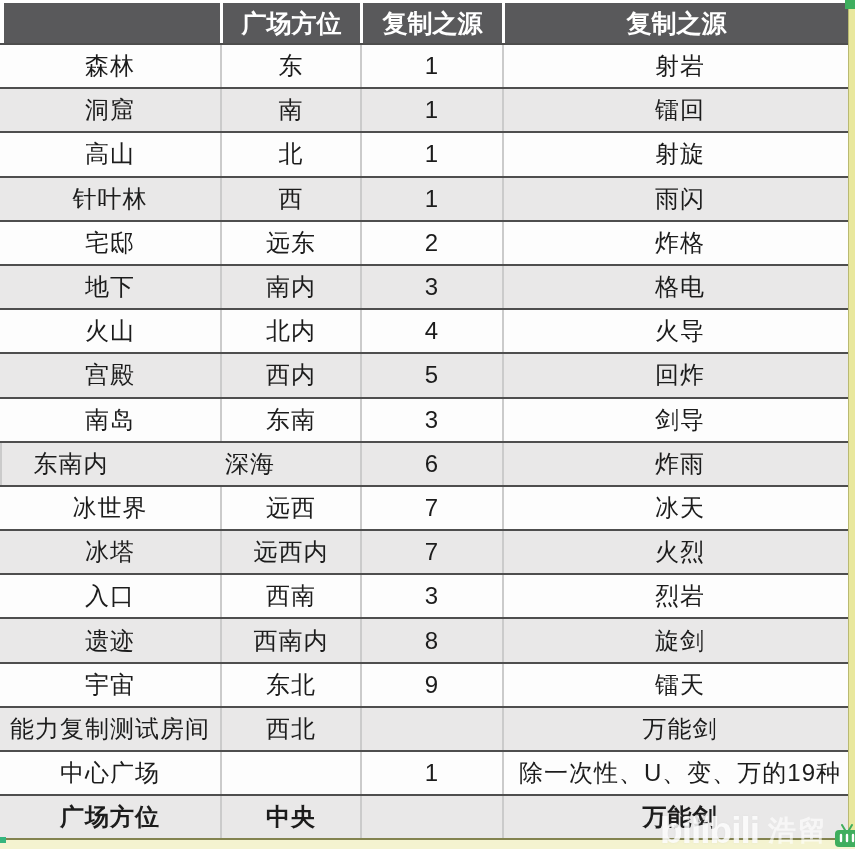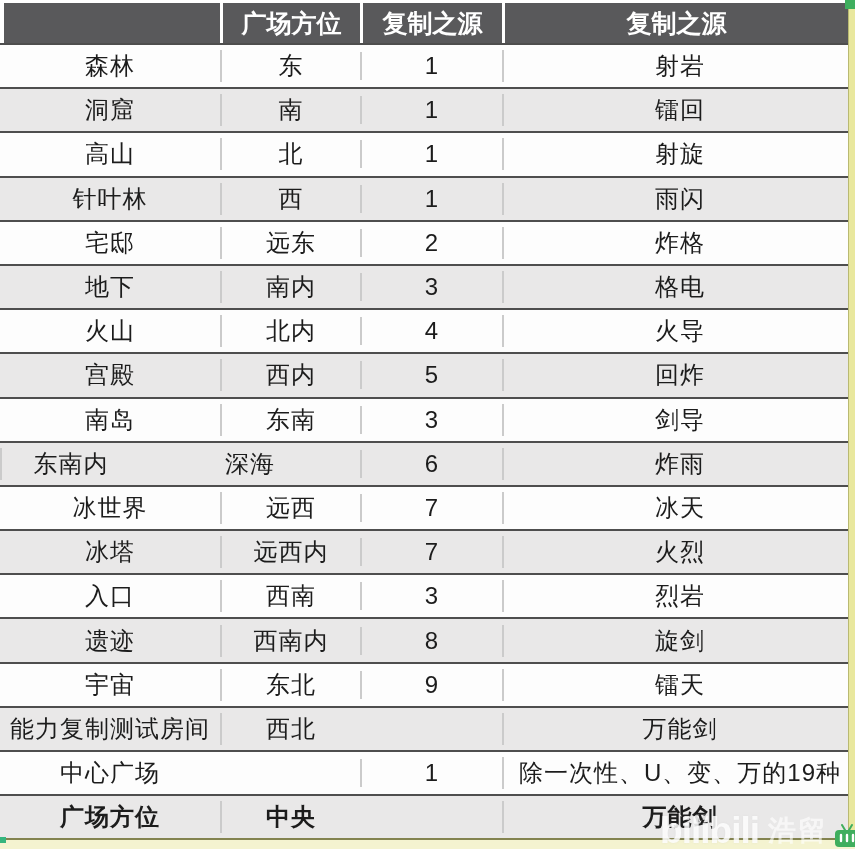--- a/index.html
+++ b/index.html
@@ -40,21 +40,20 @@
   .th.c0 { width: 220px; border-left: 4px solid #ffffff; }
   .th.c1 { width: 140px; border-left: 3px solid #ffffff; }
   .th.c2 { width: 142px; border-left: 3px solid #ffffff; }
   .th.c3 { width: 346px; border-left: 3px solid #ffffff; font-family: Liberation Mono, monospace; }
   
   .row {
     display: flex;
     height: 44.2px;
     border-top: 2px solid #4e4e4e;
     background: #fdfdfd;
-    align-items: center;
   }
   .row.alt { background: #e9e8e8; }
   .cell {
     display: flex;
     align-items: center;
     justify-content: center;
     font-size: 24px;
     color: #1c1c1c;
     letter-spacing: 1px;
     overflow: hidden;

